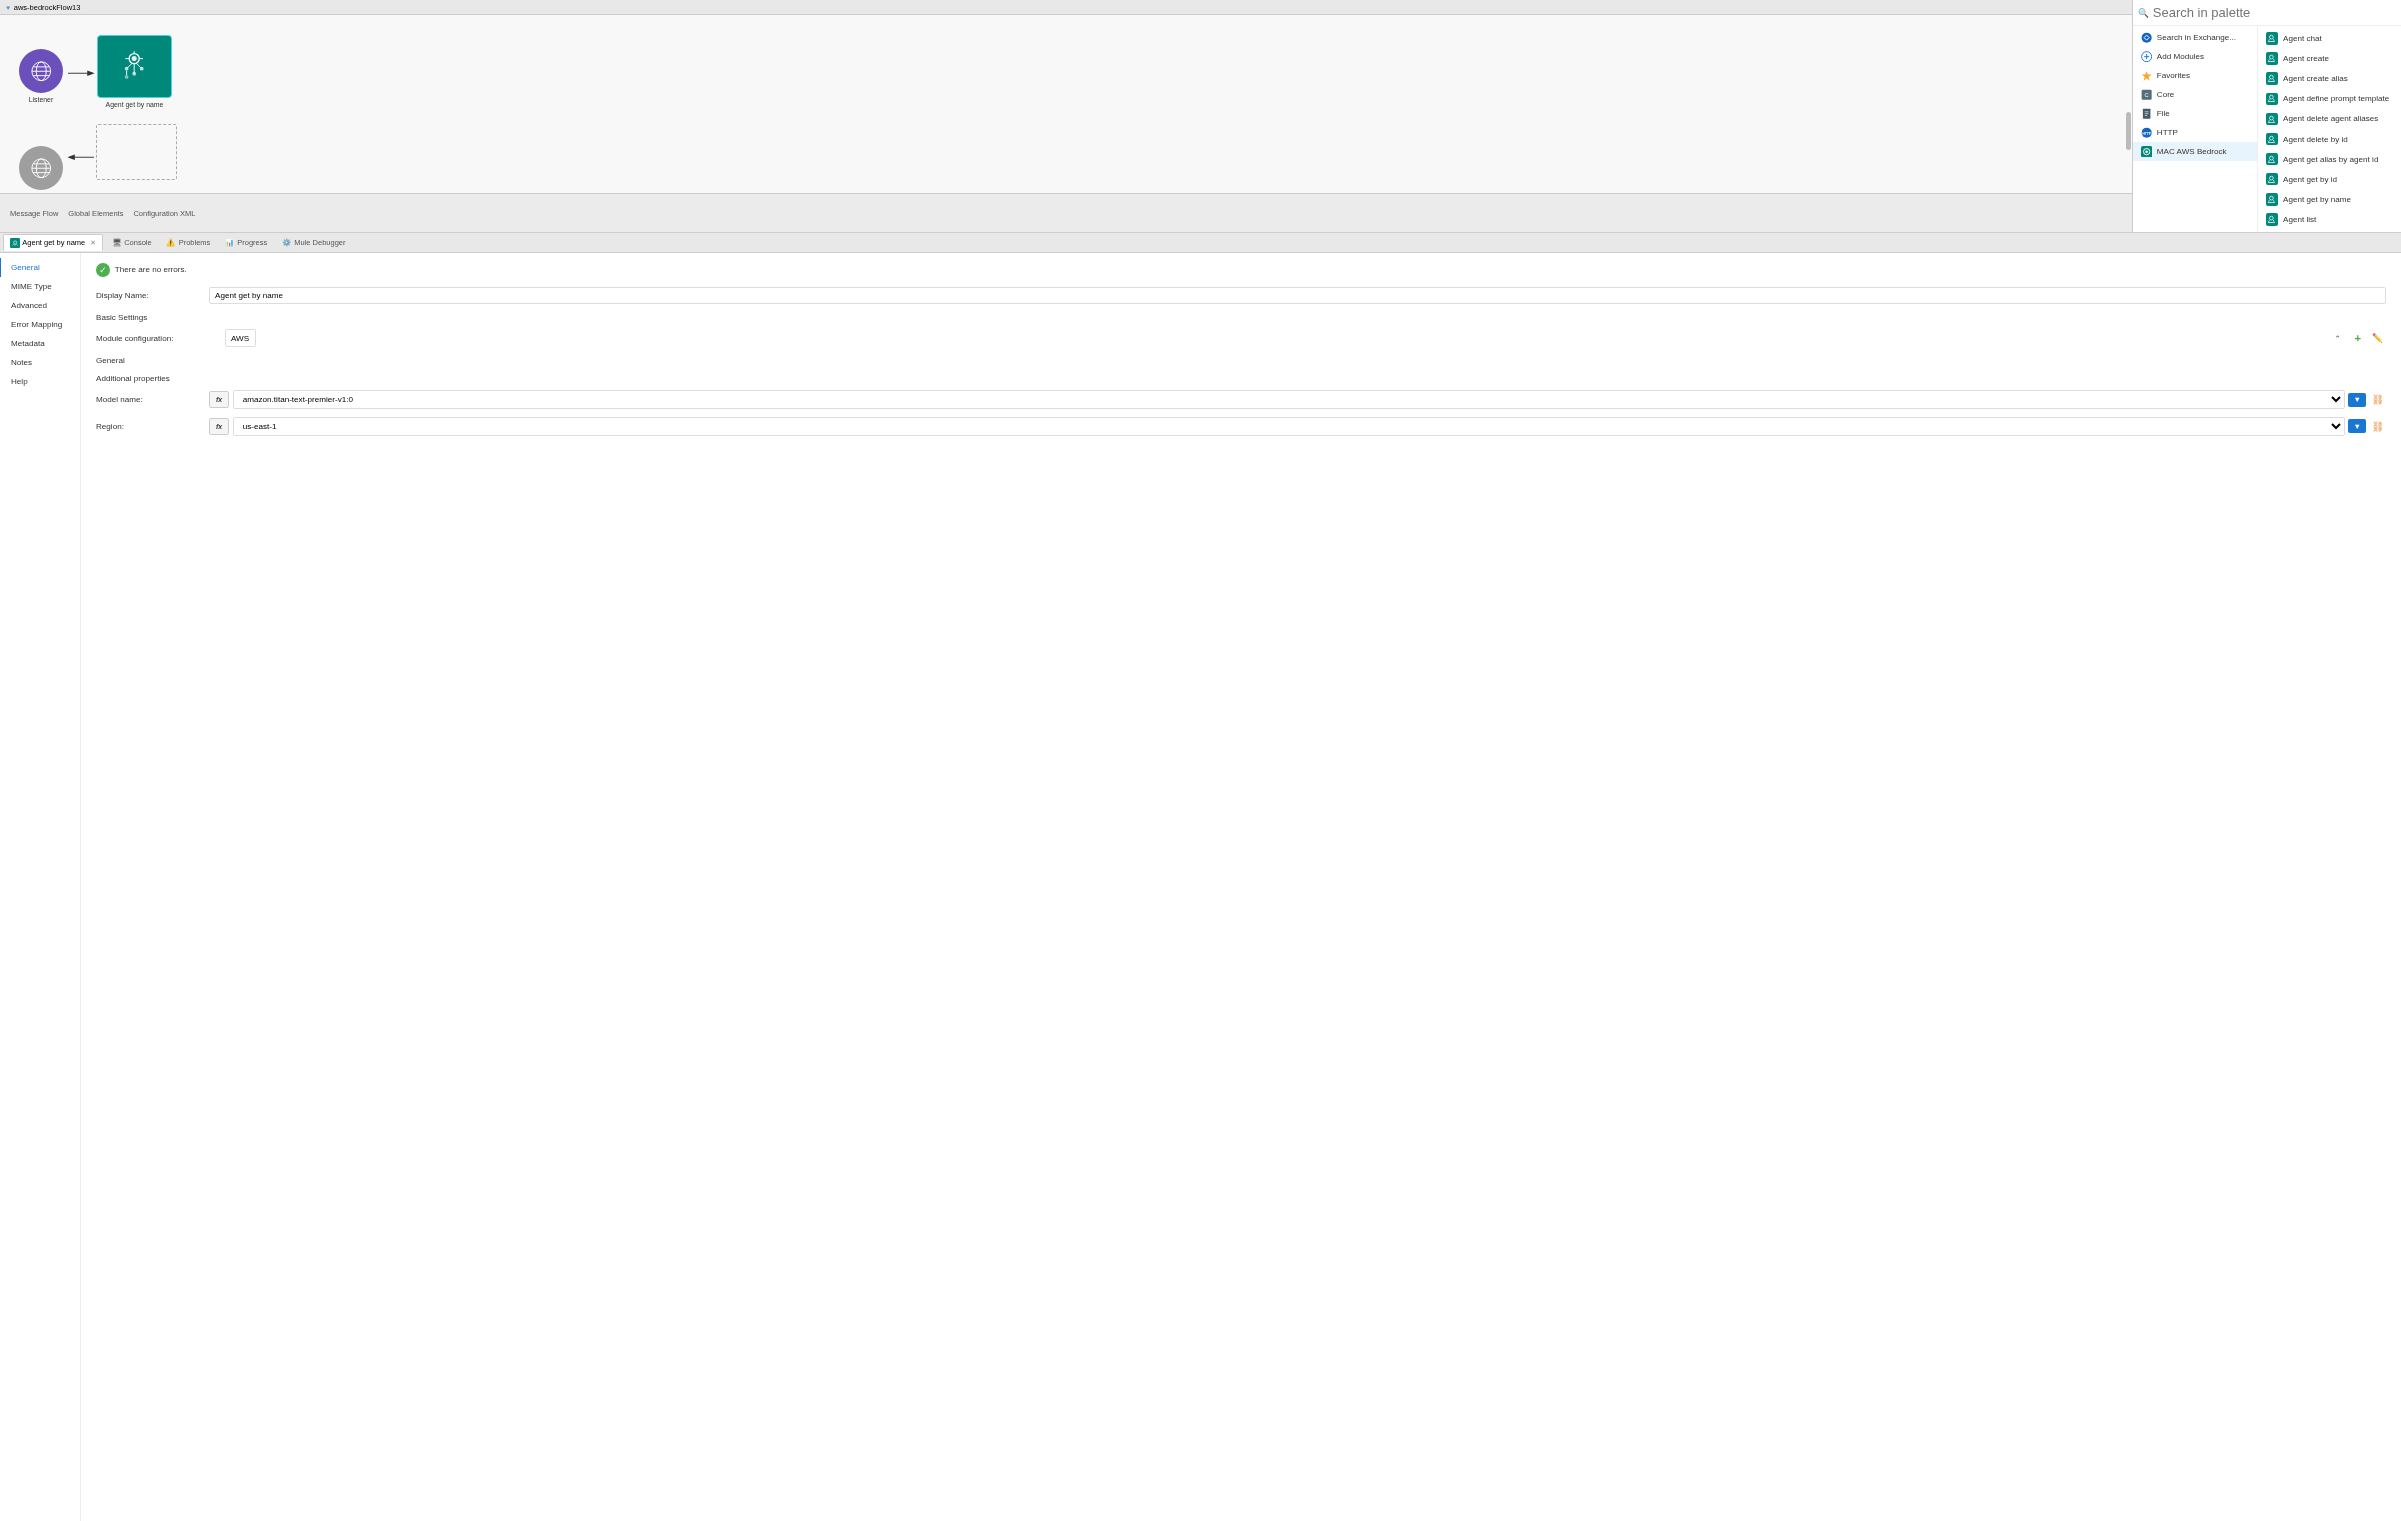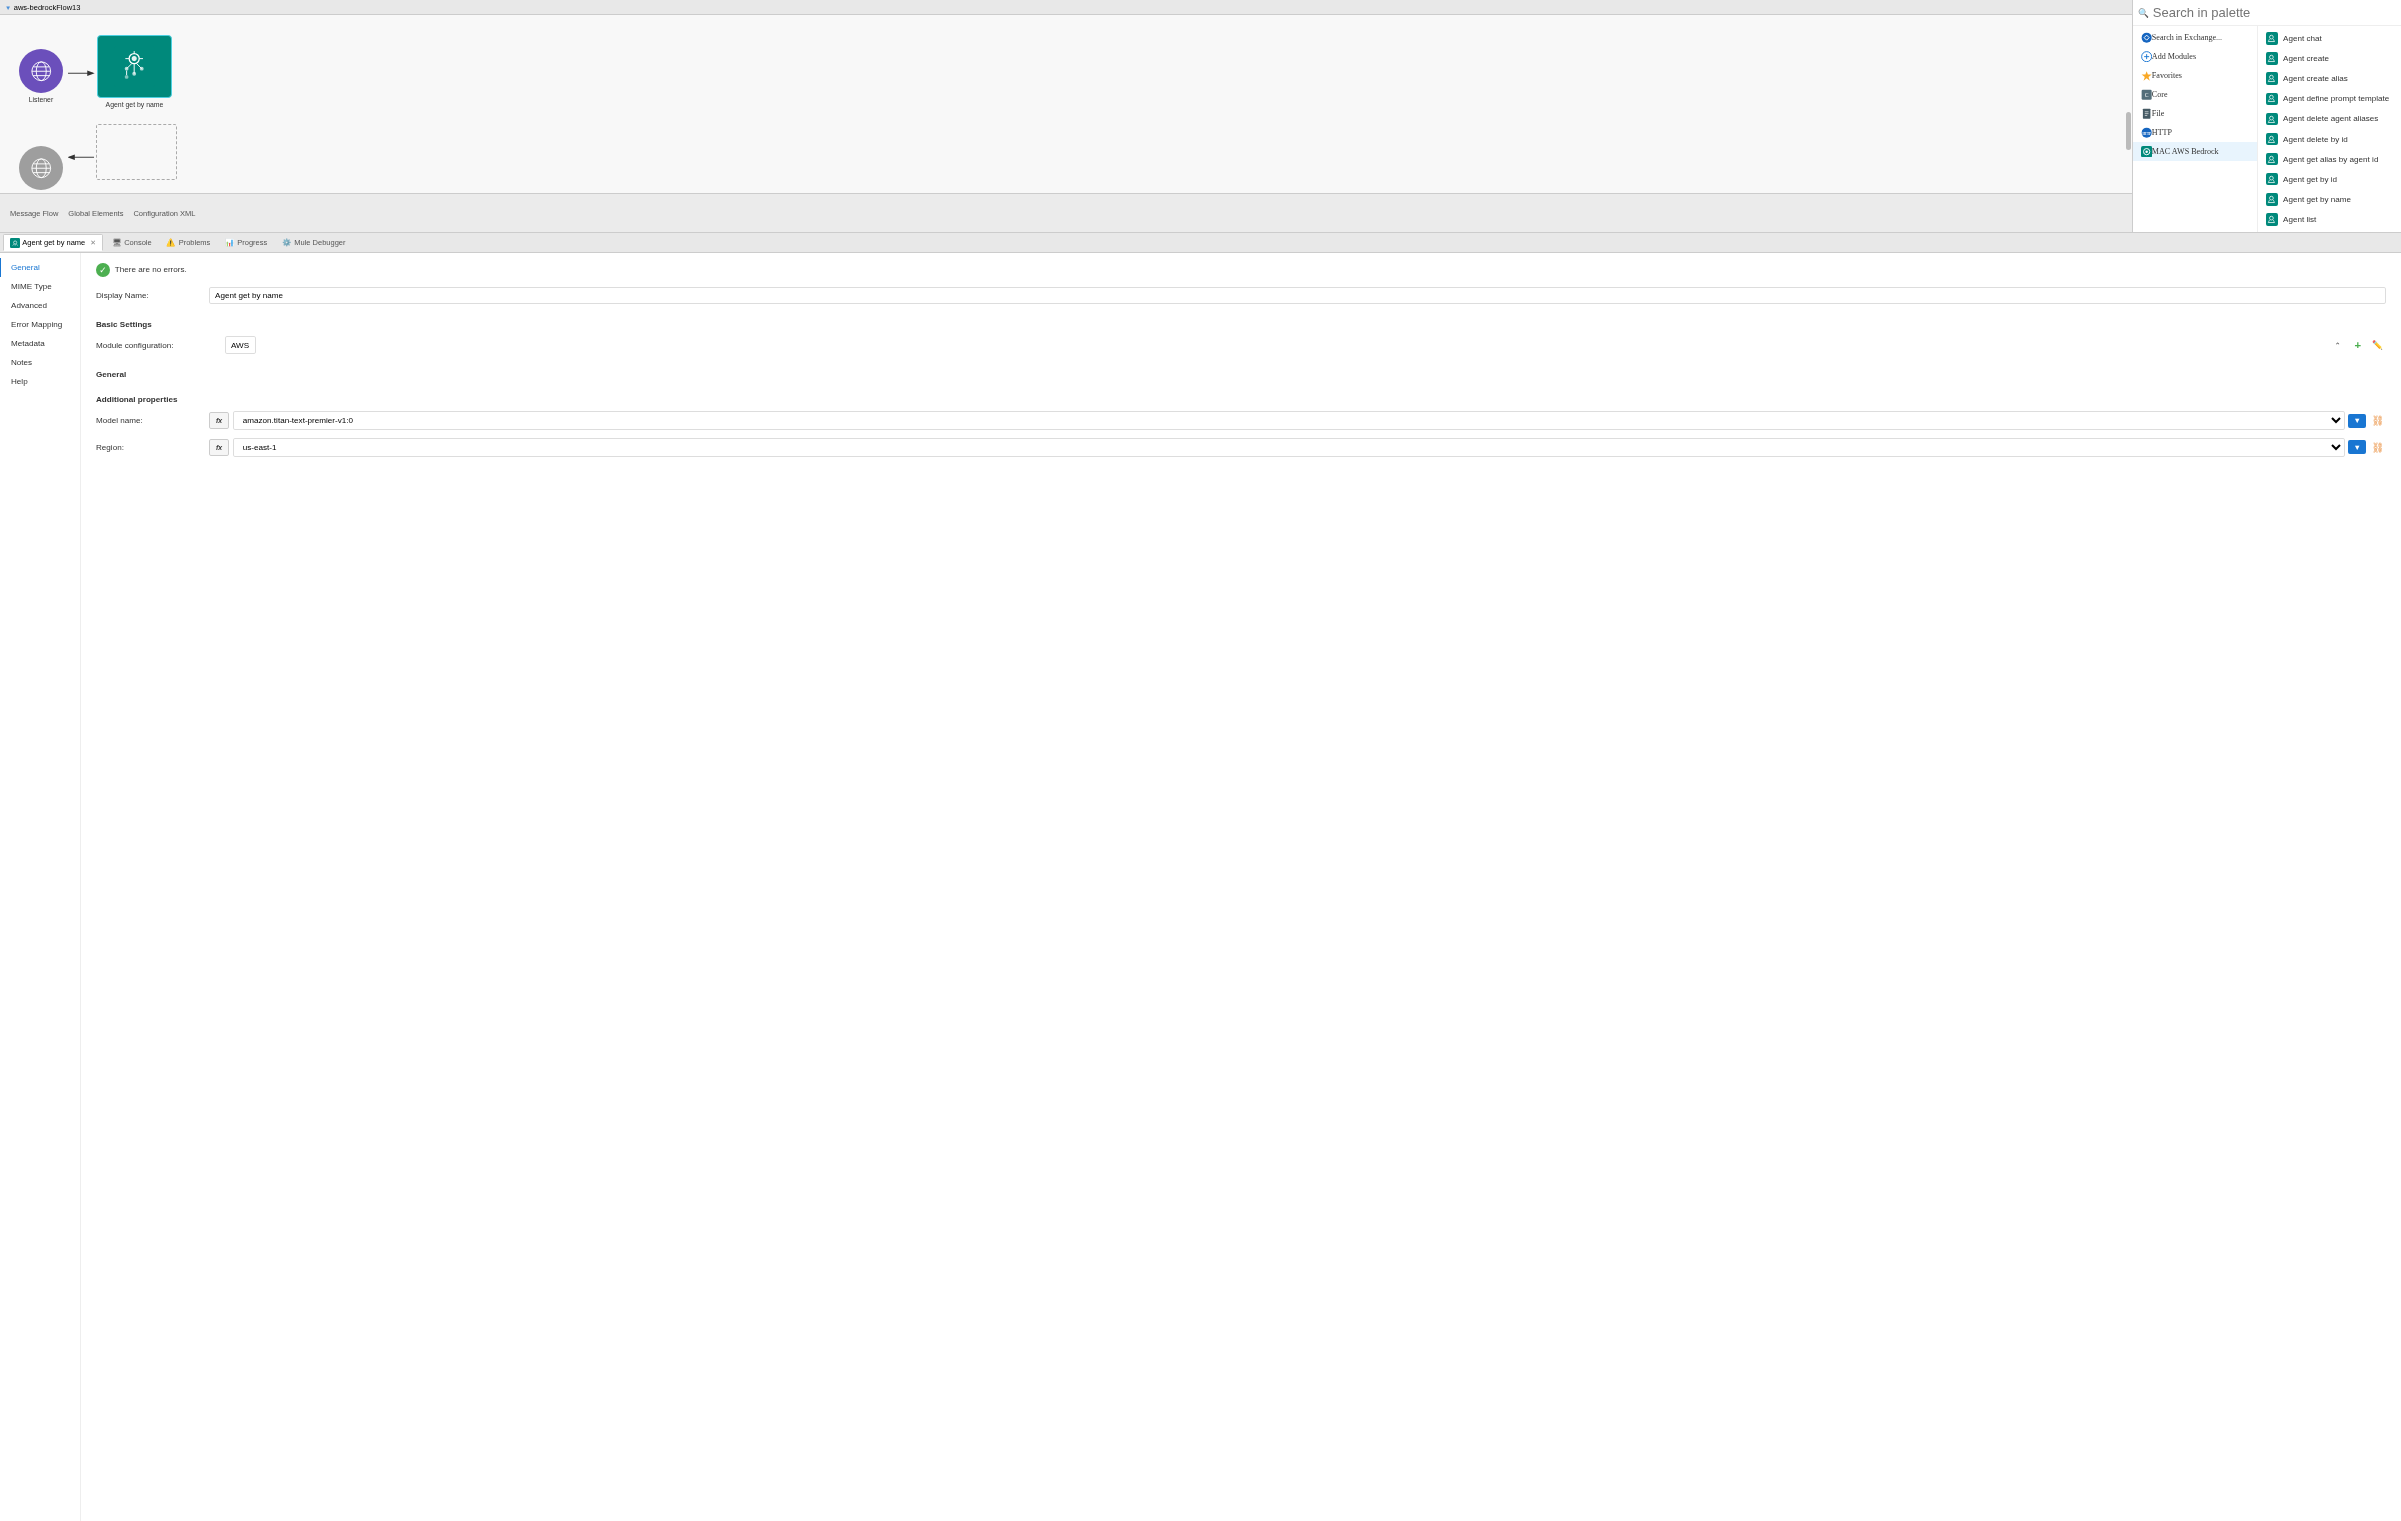--- a/index.html
+++ b/index.html
@@ -38,21 +38,21 @@
     .scroll-indicator { position: absolute; right: 0; top: 50%; transform: translateY(-50%); width: 5px; height: 38px; background: #bbb; border-radius: 2.5px; margin-right: 1.3px; }
 
     
     .palette { flex: 0 0 269px; background: #fff; border-left: 0.6px solid #ccc; display: flex; flex-direction: column; overflow: hidden; }
     .palette-search { padding: 5px; border-bottom: 0.6px solid #eee; display: flex; align-items: center; gap: 3.8px; }
     .palette-search input { flex: 1; border: none; outline: none; font-size: 13px; color: #555; background: transparent; }
     .search-icon { color: #888; font-size: 8.8px; }
 
     .palette-body { display: flex; flex: 1; overflow: hidden; }
     .palette-left { flex: 0 0 125px; border-right: 0.6px solid #eee; overflow-y: auto; padding: 2.5px 0; }
-    .palette-item { display: flex; align-items: center; padding: 3.8px 7.5px; cursor: pointer; font-size: 8.1px; color: #333; font-family: Liberation Serif, serif; }
+    .palette-item { display: flex; align-items: center; gap: 5px; padding: 3.8px 7.5px; cursor: pointer; font-size: 8.1px; color: #333; }
     .palette-item.active { background: #e8f4fd; }
     .palette-item-icon { width: 11.3px; height: 11.3px; display: flex; align-items: center; justify-content: center; flex-shrink: 0; }
 
     .palette-right { flex: 1; overflow-y: auto; padding: 2.5px 0; }
     .palette-right-item { display: flex; align-items: center; gap: 5px; padding: 3.8px 7.5px; cursor: pointer; font-size: 8.1px; color: #333; }
     .palette-right-icon { width: 12.5px; height: 12.5px; background: #00897b; border-radius: 1.9px; display: flex; align-items: center; justify-content: center; flex-shrink: 0; }
     .palette-right-icon svg { width: 8.8px; height: 8.8px; fill: white; }
 
     
     .bottom-section { flex: 1; display: flex; flex-direction: column; overflow: hidden; background: #fff; }
@@ -72,21 +72,21 @@
     
     .main-content { flex: 1; overflow-y: auto; padding: 10px 15px; }
 
     .no-errors { display: flex; align-items: center; gap: 5px; margin-bottom: 10px; font-size: 8.1px; color: #333; }
     .check-icon { width: 13.8px; height: 13.8px; background: #4caf50; border-radius: 50%; display: flex; align-items: center; justify-content: center; color: white; font-size: 8.8px; flex-shrink: 0; }
 
     .form-row { display: flex; align-items: center; margin-bottom: 7.5px; }
     .form-label { flex: 0 0 113px; font-size: 8.1px; color: #333; }
     .form-value { flex: 1; }
     .form-input { width: 100%; border: 0.6px solid #ddd; border-radius: 1.9px; padding: 3.1px 5px; font-size: 8.1px; background: #fff; }
-    .section-heading { font-size: 8.1px; font-weight: 700; color: #333; margin-bottom: 7.5px; margin-top: 16px; }
+    .section-heading { font-size: 8.1px; font-weight: 400; color: #333; margin-bottom: 7.5px; margin-top: 9px; }
 
     .module-config-row { display: flex; align-items: center; gap: 3.8px; padding-left: 16px; }
     .module-select { flex: 1; border: 0.6px solid #ddd; border-radius: 1.9px; padding: 3.1px 5px; font-size: 8.1px; background: #fff; appearance: none; }
     .module-select-wrapper { flex: 1; position: relative; }
     .module-select-wrapper::after { content: '⌃'; position: absolute; right: 5px; top: 50%; transform: translateY(-50%); font-size: 7.5px; color: #555; pointer-events: none; }
     .btn-icon { width: 16.3px; height: 16.3px; border: none; background: none; cursor: pointer; display: flex; align-items: center; justify-content: center; }
     .btn-green-plus { color: #4caf50; font-size: 11.3px; font-weight: bold; }
     .btn-edit { color: #1976d2; font-size: 8.8px; }
 
     .agent-name-row { display: flex; align-items: center; gap: 3.8px; }

